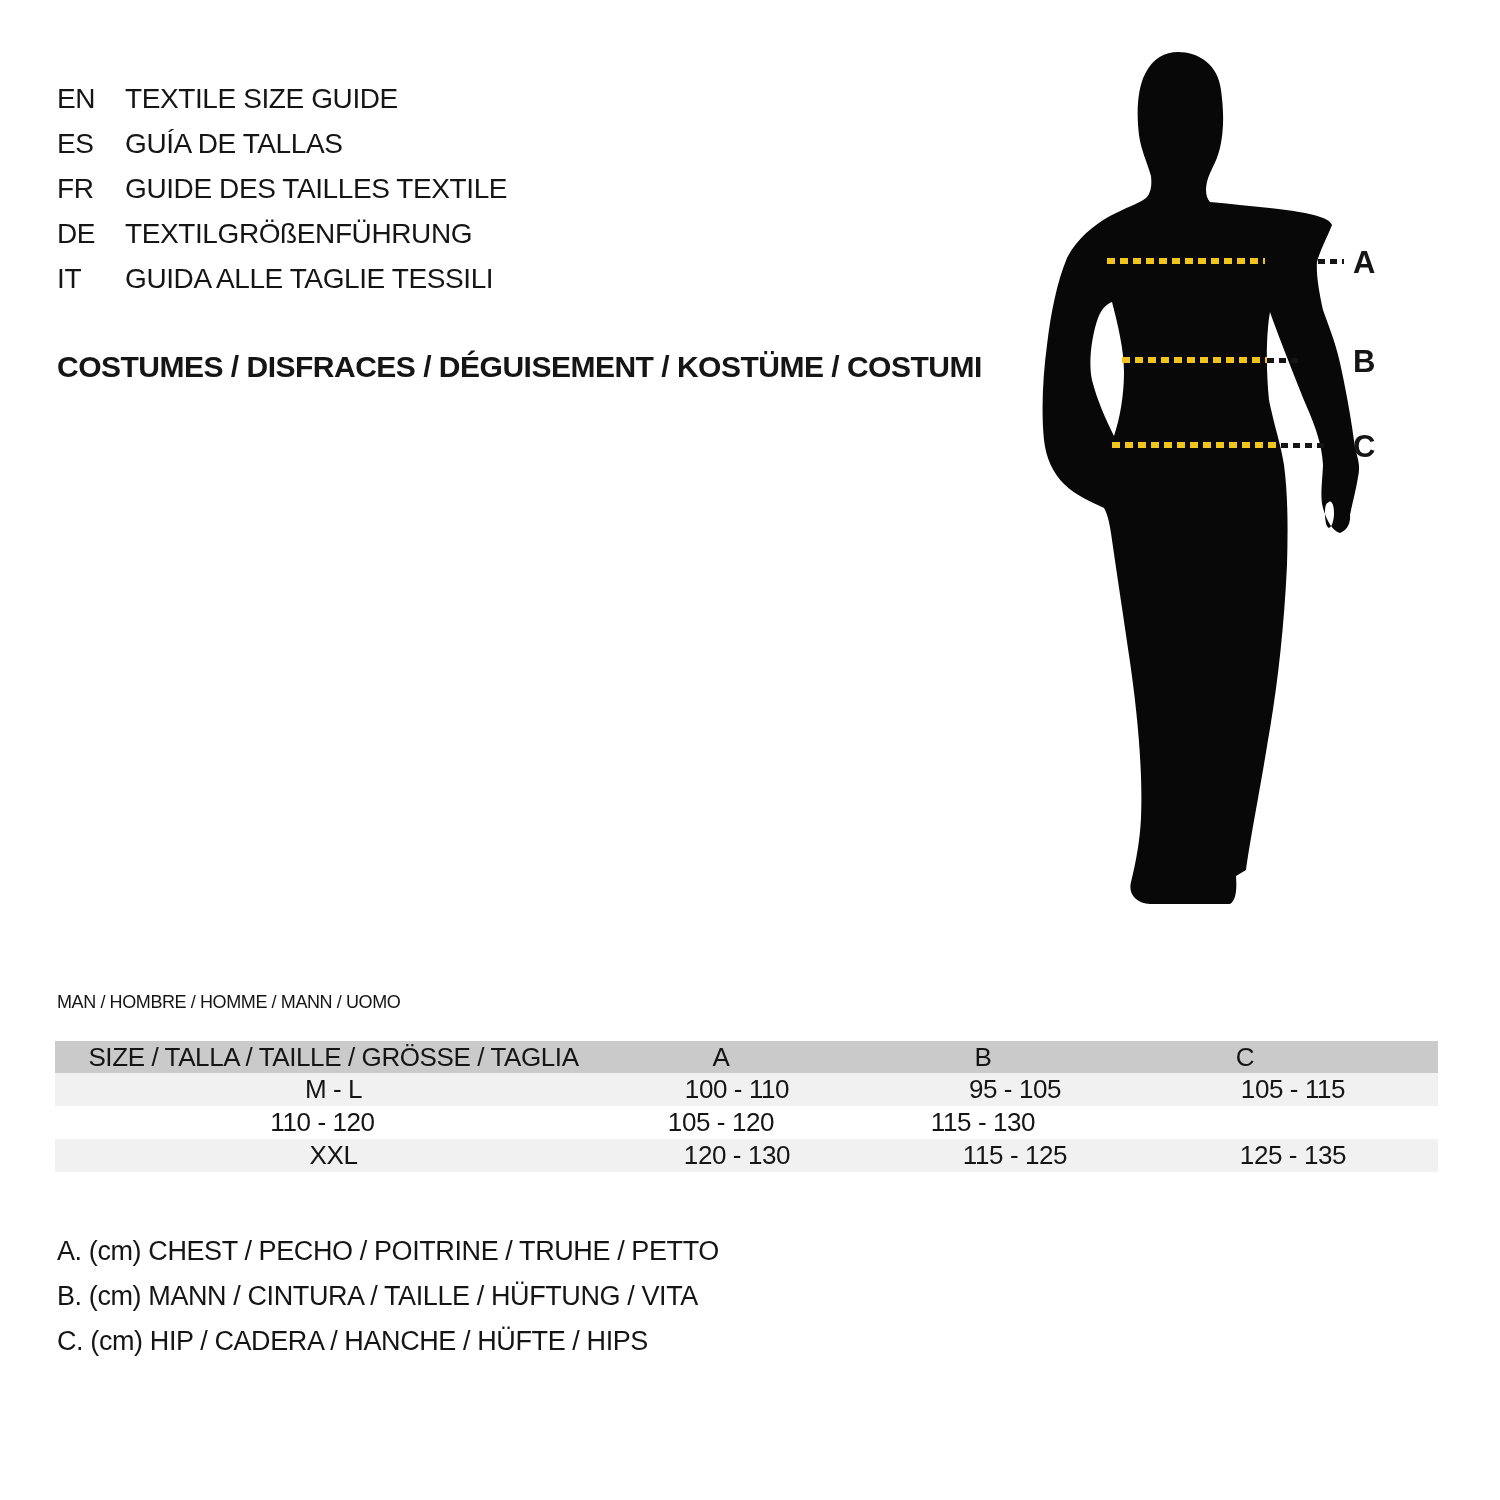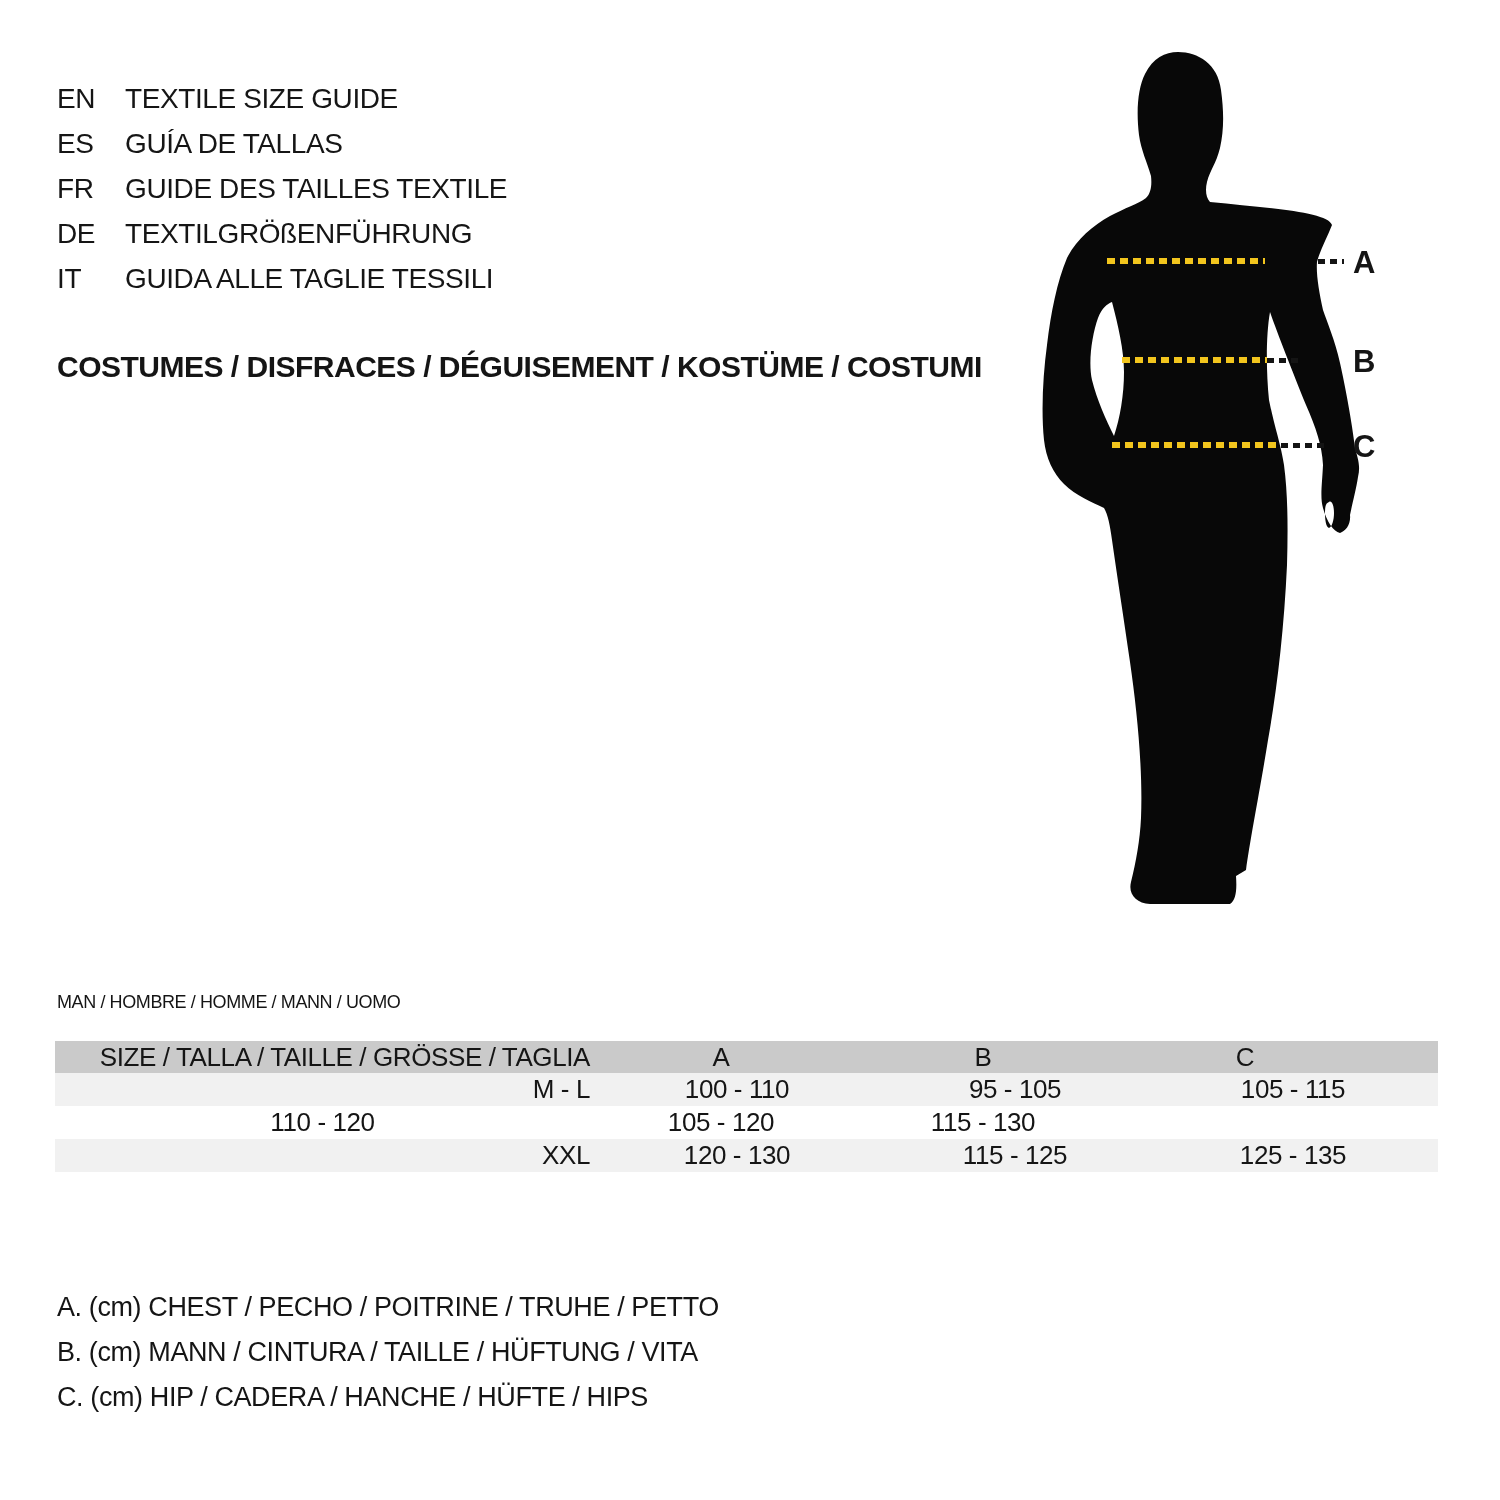--- a/index.html
+++ b/index.html
@@ -29,24 +29,24 @@
   .dash-b{position:absolute;height:5px;background:repeating-linear-gradient(90deg,var(--dash-black) 0 7px,transparent 7px 12px);}
   .marker-label{position:absolute;font-size:31px;font-weight:bold;line-height:31px;letter-spacing:-0.5px;}
   
   .man-title{position:absolute;left:57px;top:992px;font-size:18px;letter-spacing:-0.4px;white-space:nowrap;}
   
   .size-table{position:absolute;left:55px;top:1041px;width:1383px;font-size:26px;letter-spacing:-0.4px;}
   .tr{display:grid;grid-template-columns:535px 262px 262px 262px 1fr;align-items:center;height:33px;}
   .tr.th{height:32px;background:var(--table-header-bg);}
   .tr.alt{background:var(--table-alt-bg);gap:16px;}
   .td{white-space:nowrap;overflow:visible;}
-  .td.size{padding-left:22px;text-align:right;}
+  .td.size{padding-left:22px;text-align:center;}
   .td.col{text-align:center;}
   
-  .legend{position:absolute;left:57px;top:1292px;}
+  .legend{position:absolute;left:57px;top:1236px;}
   .legend-row{height:45px;font-size:27px;letter-spacing:-0.4px;white-space:nowrap;}
 </style>
 </head>
 <body>
 
 <div class="canvas">
 
   <div class="langs">
     <div class="lang-row">
       <span class="lang-code">EN</span>

